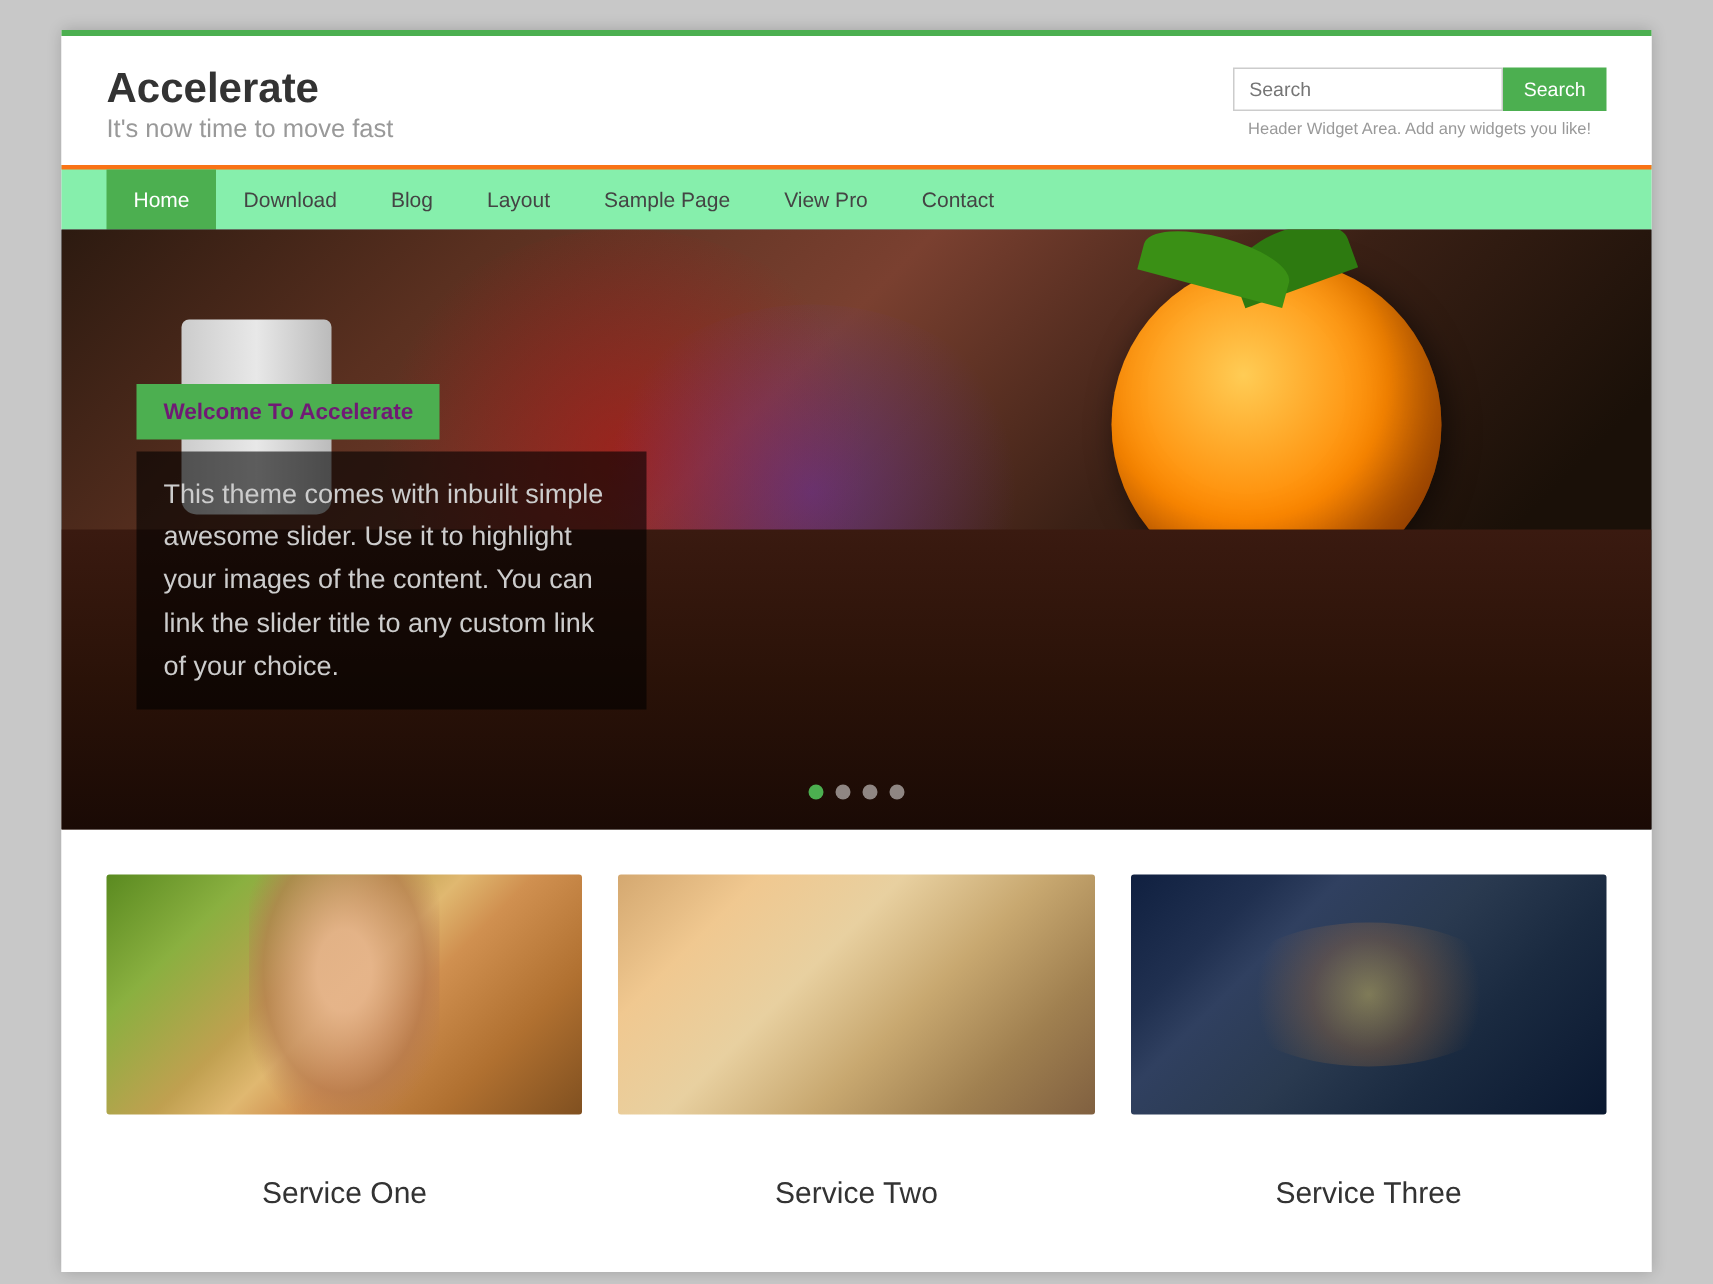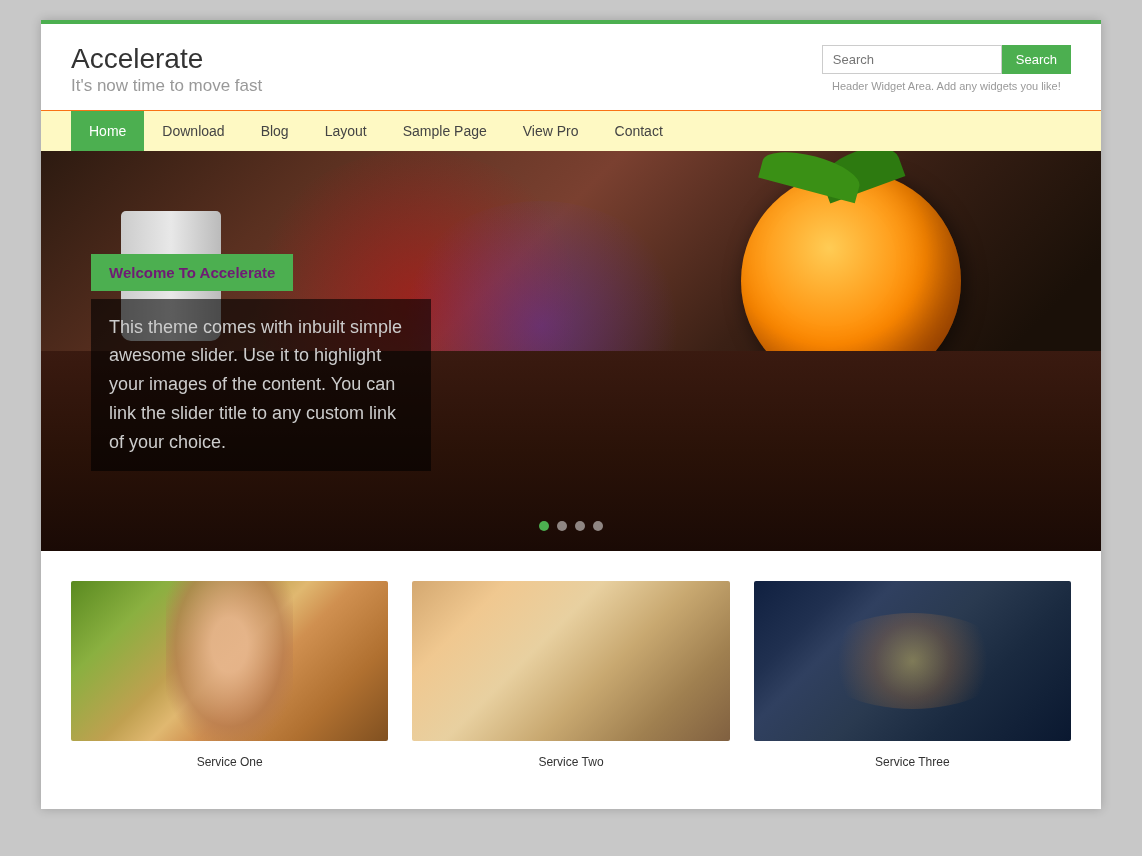--- a/index.html
+++ b/index.html
@@ -26,21 +26,21 @@
     .site-header {
       display: flex;
       justify-content: space-between;
       align-items: center;
       padding: 18px 30px 14px 30px;
       background: #fff;
     }
     .site-branding {}
     .site-title {
       font-size: 28px;
-      font-weight: normal;
+      font-weight: bold;
       color: #333;
       line-height: 1.2;
     }
     .site-tagline {
       font-size: 17px;
       color: #999;
     }
     .header-right {
       display: flex;
       flex-direction: column;
@@ -66,22 +66,22 @@
       padding: 6px 14px;
       font-size: 13px;
       cursor: pointer;
     }
     .header-widget-text {
       font-size: 11px;
       color: #999;
     }
     
     .site-nav {
-      background: #fef9c3;
-      border-top: 1px solid #f97316;
+      background: #86efac;
+      border-top: 3px solid #f97316;
     }
     .nav-list {
       display: flex;
       list-style: none;
       padding: 0 30px;
     }
     .nav-item a {
       display: block;
       padding: 12px 18px;
       text-decoration: none;
@@ -306,23 +306,24 @@
       content: '';
       position: absolute;
       top: 20%;
       left: 20%;
       width: 60%;
       height: 60%;
       background: radial-gradient(circle, rgba(255,220,100,0.4), rgba(255,150,50,0.2), transparent 70%);
       border-radius: 50%;
     }
     .service-title {
-      font-size: 12px;
+      font-size: 20px;
       color: #333;
       text-align: left;
+      margin-top: 28px;
     }
   </style>
 </head>
 <body>
 
 <div class="site-wrapper">
 
   <div class="top-bar"></div>
 
   <header class="site-header">

